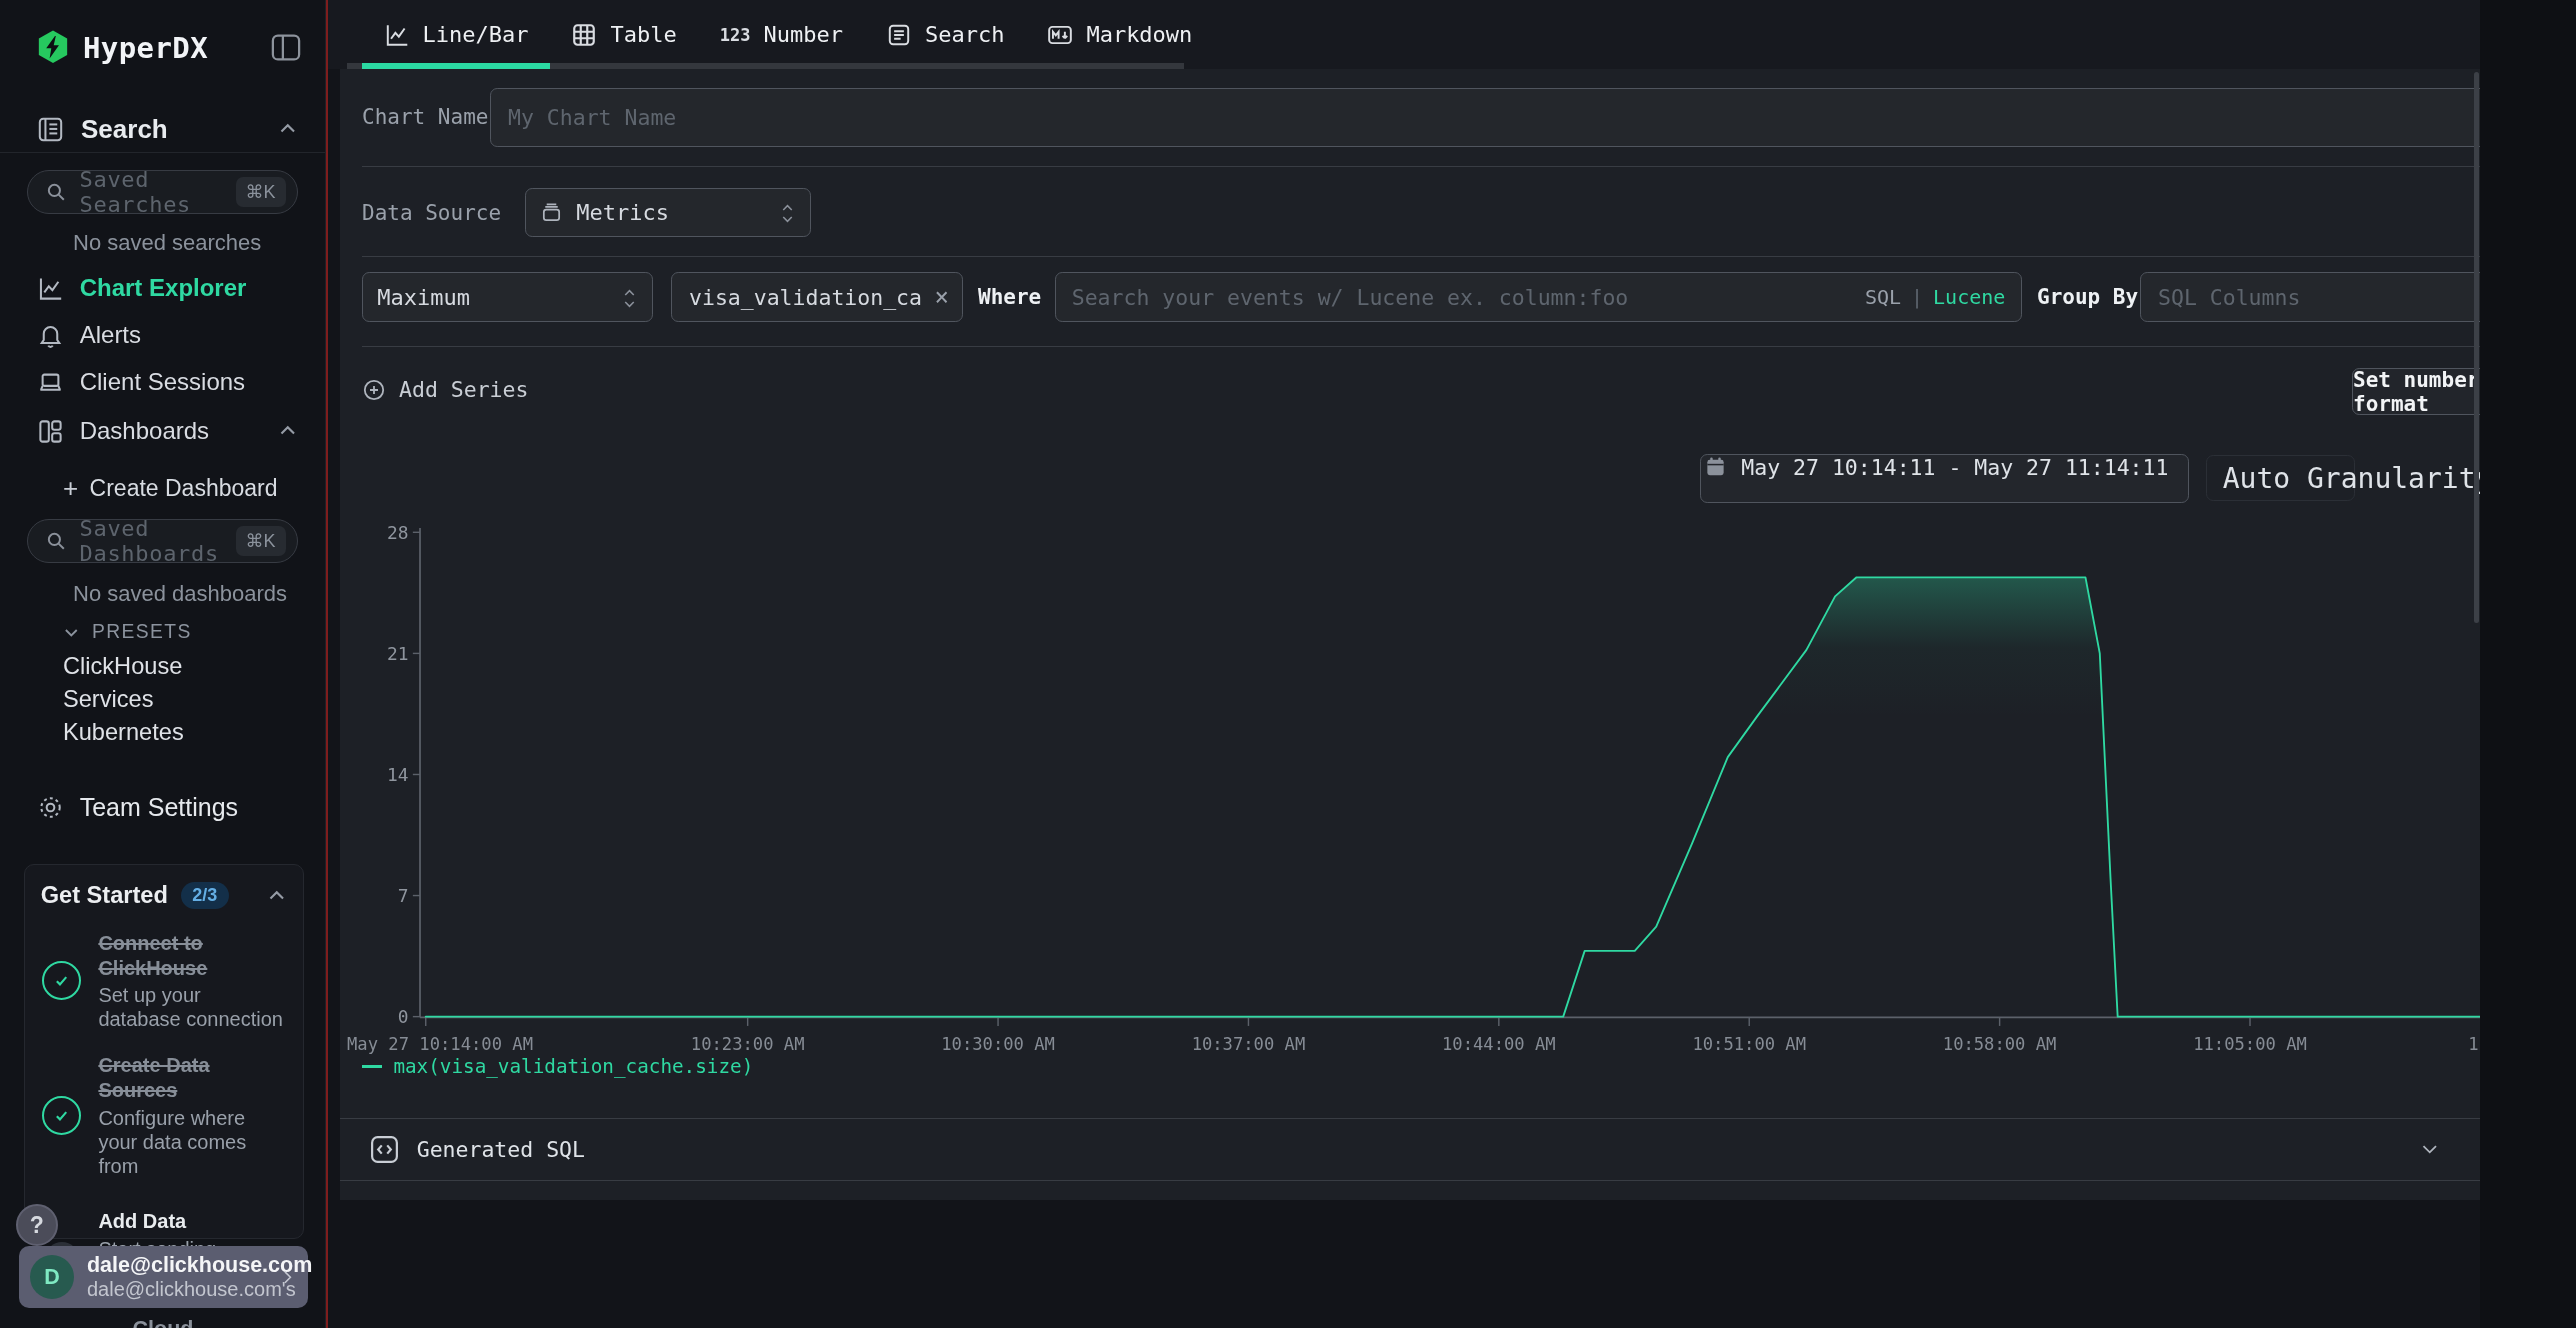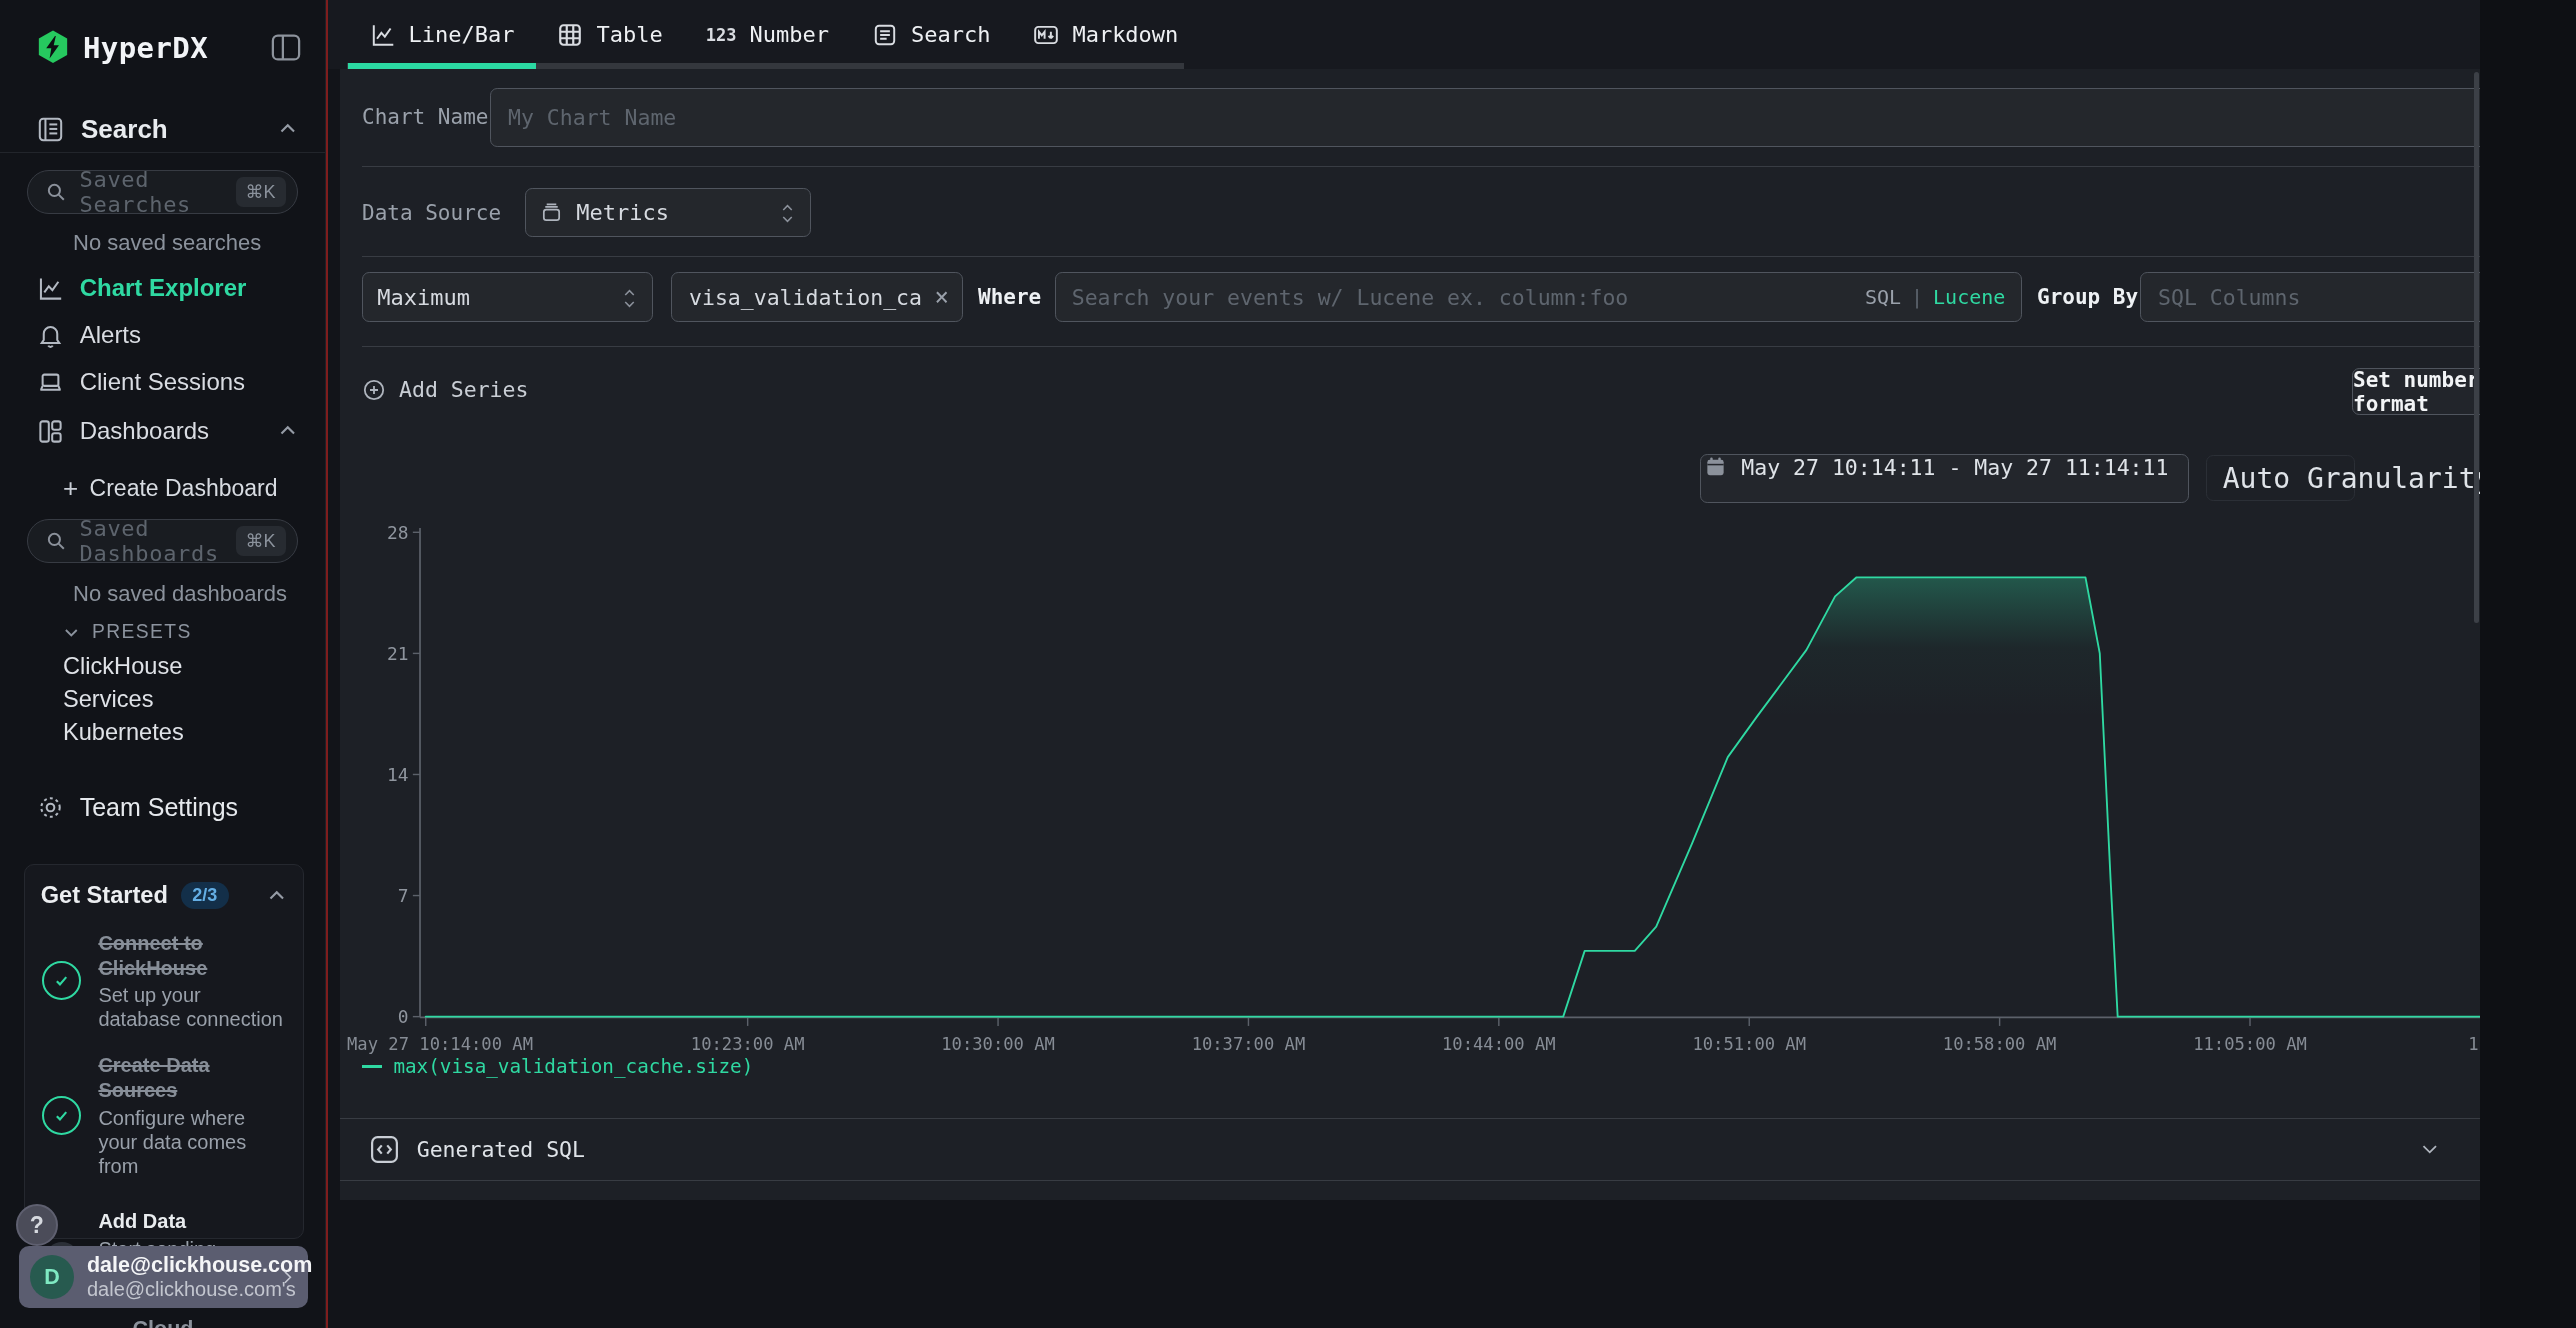--- a/index.html
+++ b/index.html
@@ -66,21 +66,21 @@
   .user-email { font-size:21.5px; font-weight:bold; color:#f4f5f7; white-space:nowrap; }
   .user-org { font-size:20px; color:#c3c6cf; white-space:nowrap; }
   .user-chev { margin-left:auto; color:#c6c9d2; width:18.6px; height:18.6px; flex:none; }
   .clipped-line { position:absolute; left:0; width:326px; top:1317px; text-align:center;
                   font-size:21.5px; font-weight:bold; color:#8b919b; }
 
   
   .main { position:absolute; left:328px; top:0; right:0; bottom:0; background:#121419; }
   .tabbar { position:absolute; left:0; right:0; top:0; height:69px; background:#17191f; }
   .tab-track { position:absolute; left:18.6px; top:63px; width:837px; height:5.7px; background:#34373d; }
-  .tabs { position:absolute; left:20px; top:0; height:69px; display:flex; z-index:2; }
+  .tabs { position:absolute; left:34px; top:0; height:69px; display:flex; z-index:2; }
   .tab { position:relative; display:flex; align-items:center; gap:13px; padding:0 21.5px;
          font-size:22px; color:#eef0f3; cursor:pointer; }
   .tab .t-ico { color:#d9dce1; width:26px; height:26px; }
   .tab.active::after { content:''; position:absolute; left:0; right:0; bottom:0; height:5.7px; background:#2bd9a2; }
   .num-ico { font-size:17px; font-weight:bold; color:#d9dce1; letter-spacing:0; }
 
   .panel { position:absolute; left:12px; top:69px; right:0; height:1131px; background:#1d2026; }
   .f-label { position:absolute; font-size:21px; color:#9aa1ab; }
   .f-label-strong { position:absolute; font-size:21px; font-weight:bold; color:#eef1f4; }
   .t-input { position:absolute; background:#24272c; border:1.4px solid #50555e; border-radius:7.2px;

